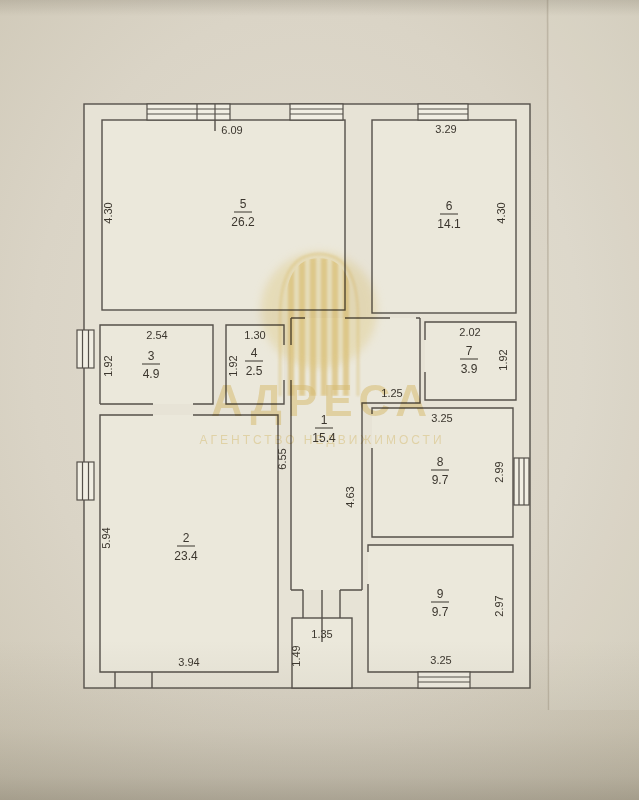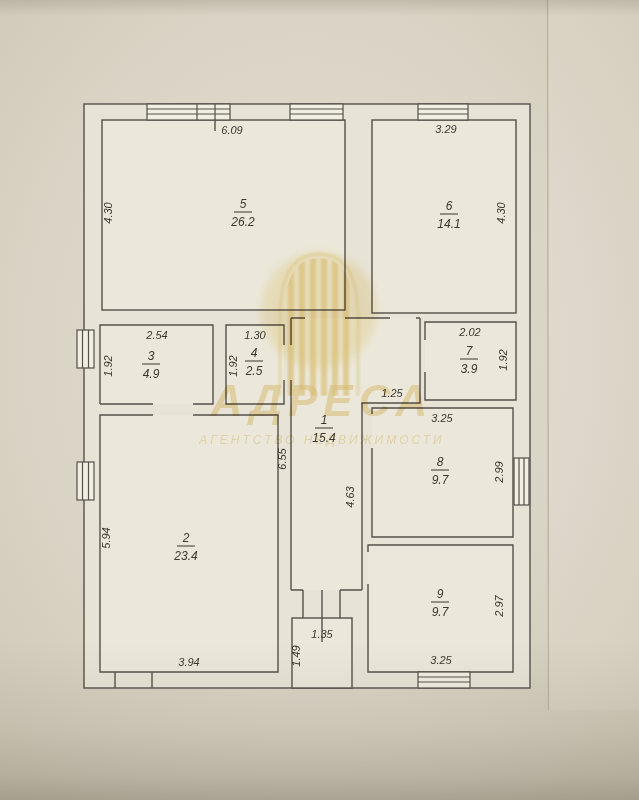--- a/index.html
+++ b/index.html
@@ -1,16 +1,16 @@
 <!DOCTYPE html>
 <html><head>
 <meta charset="utf-8">
 <style>
   html,body{margin:0;padding:0;background:#b9b2a2;}
-  .scan{width:639px;height:800px;position:relative;overflow:hidden;font-family:"Liberation Sans",sans-serif;font-style:italic;}
+  .scan{width:639px;height:800px;position:relative;overflow:hidden;font-family:"Liberation Sans",sans-serif;}
   svg{display:block;}
   text{font-family:"Liberation Sans",sans-serif;}
 </style>
 </head>
 <body>
 
 <div class="scan">
 <svg width="639" height="800" viewBox="0 0 639 800">
   <defs>
     <radialGradient id="vignette" cx="48%" cy="44%" r="78%">

